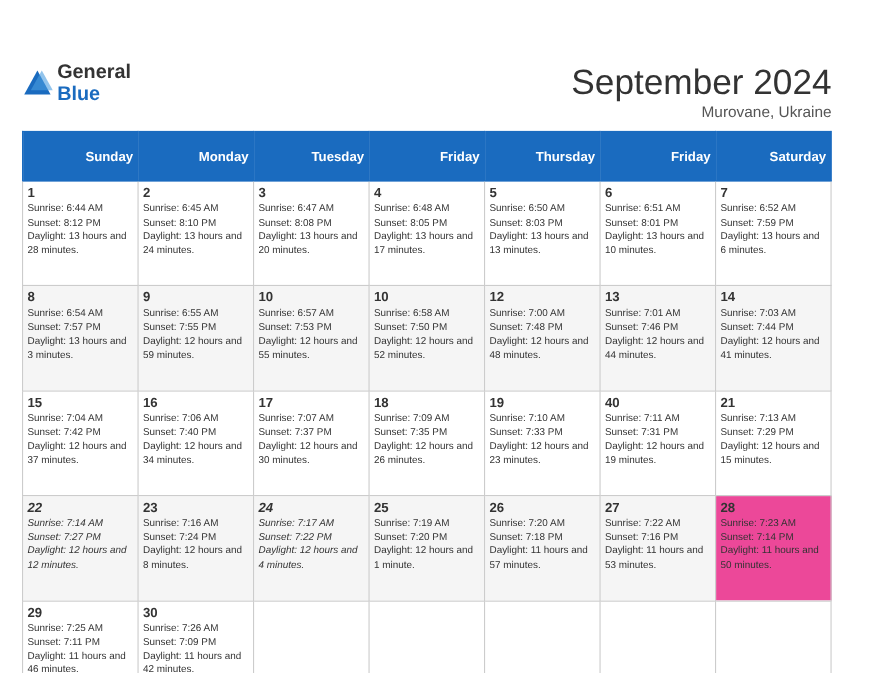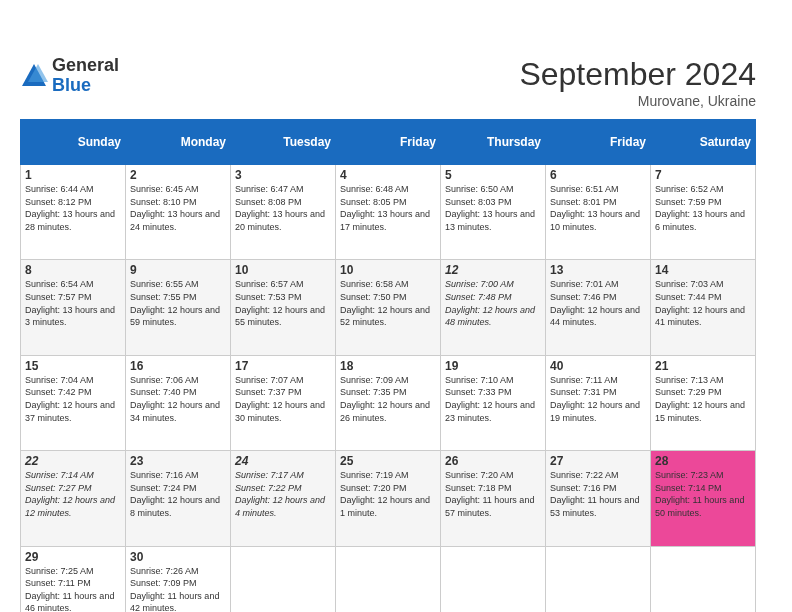--- a/index.html
+++ b/index.html
@@ -177,21 +177,21 @@
             <div class="day-info">Sunrise: 6:55 AM<br>Sunset: 7:55 PM<br>Daylight: 12 hours and 59 minutes.</div>
           </td>
           <td style="background: rgb(245, 245, 245);">
             <span class="day-num">10</span>
             <div class="day-info">Sunrise: 6:57 AM<br>Sunset: 7:53 PM<br>Daylight: 12 hours and 55 minutes.</div>
           </td>
           <td style="background: rgb(245, 245, 245);">
             <span class="day-num">10</span>
             <div class="day-info">Sunrise: 6:58 AM<br>Sunset: 7:50 PM<br>Daylight: 12 hours and 52 minutes.</div>
           </td>
-          <td style="background: rgb(245, 245, 245); font-style: italic;">
+          <td style="background: rgb(245, 245, 245);">
             <span class="day-num">12</span>
             <div class="day-info">Sunrise: 7:00 AM<br>Sunset: 7:48 PM<br>Daylight: 12 hours and 48 minutes.</div>
           </td>
           <td style="background: rgb(245, 245, 245);">
             <span class="day-num">13</span>
             <div class="day-info">Sunrise: 7:01 AM<br>Sunset: 7:46 PM<br>Daylight: 12 hours and 44 minutes.</div>
           </td>
           <td style="background: rgb(245, 245, 245);">
             <span class="day-num">14</span>
             <div class="day-info">Sunrise: 7:03 AM<br>Sunset: 7:44 PM<br>Daylight: 12 hours and 41 minutes.</div>

